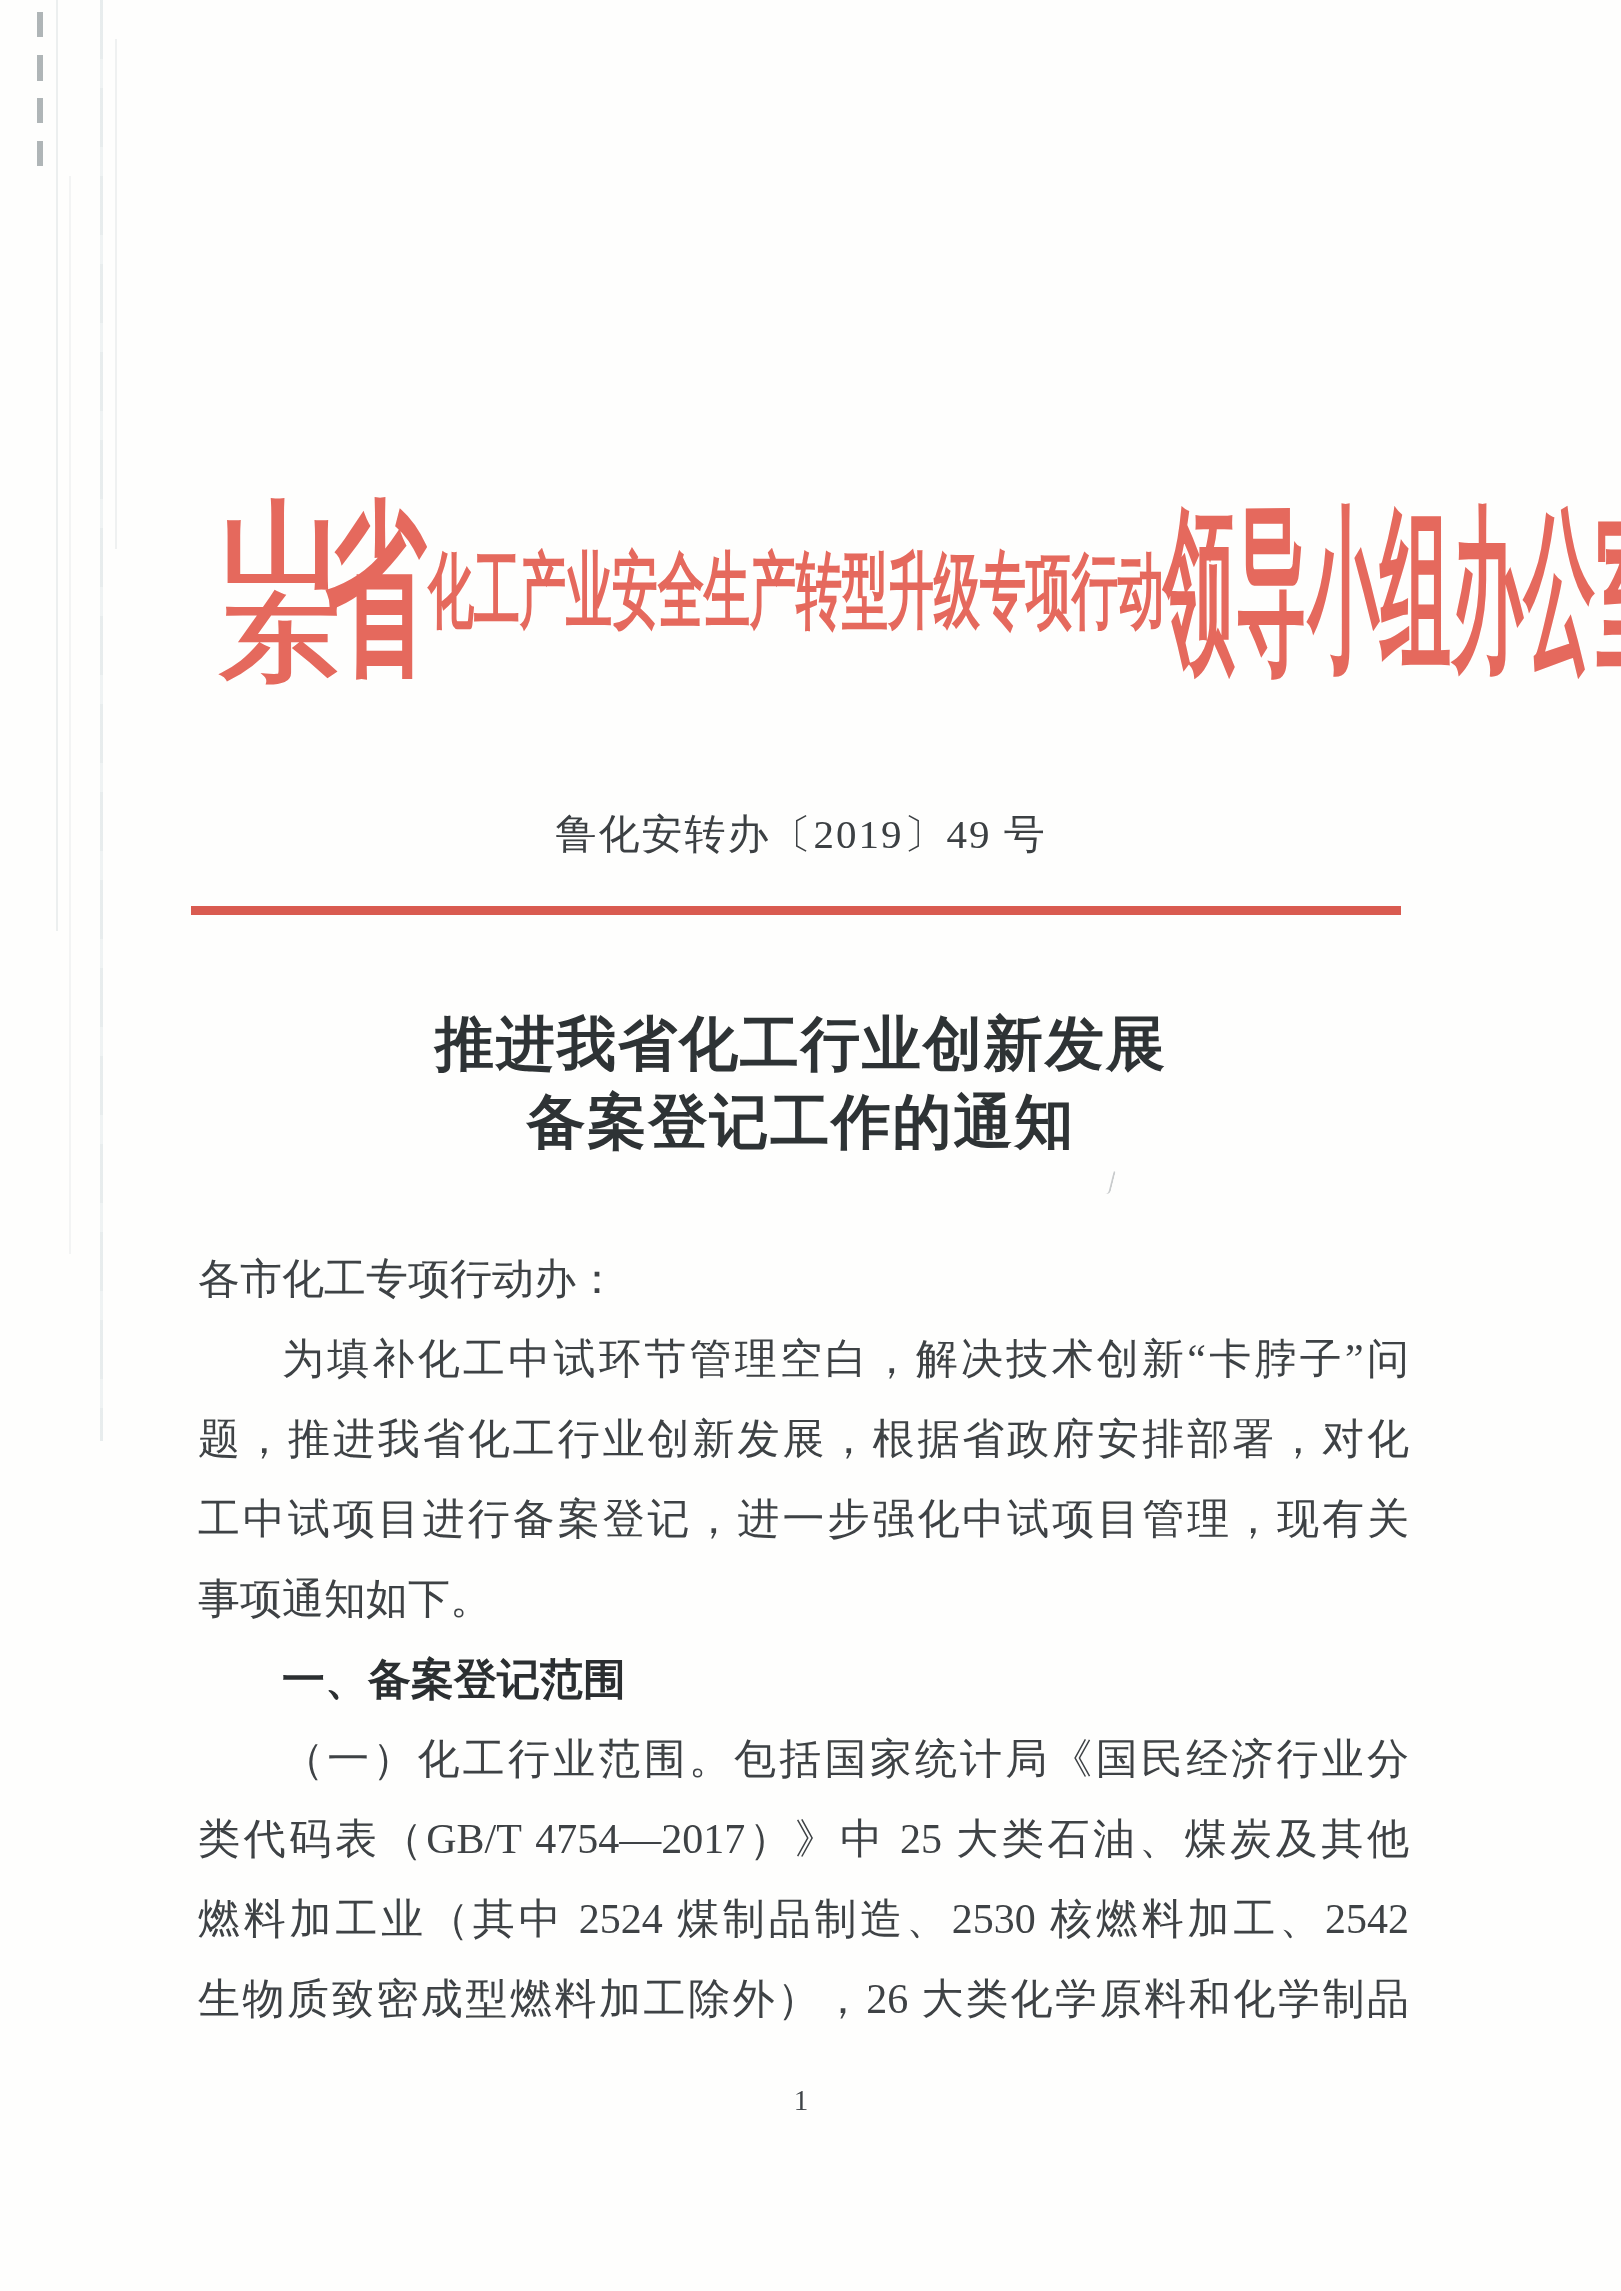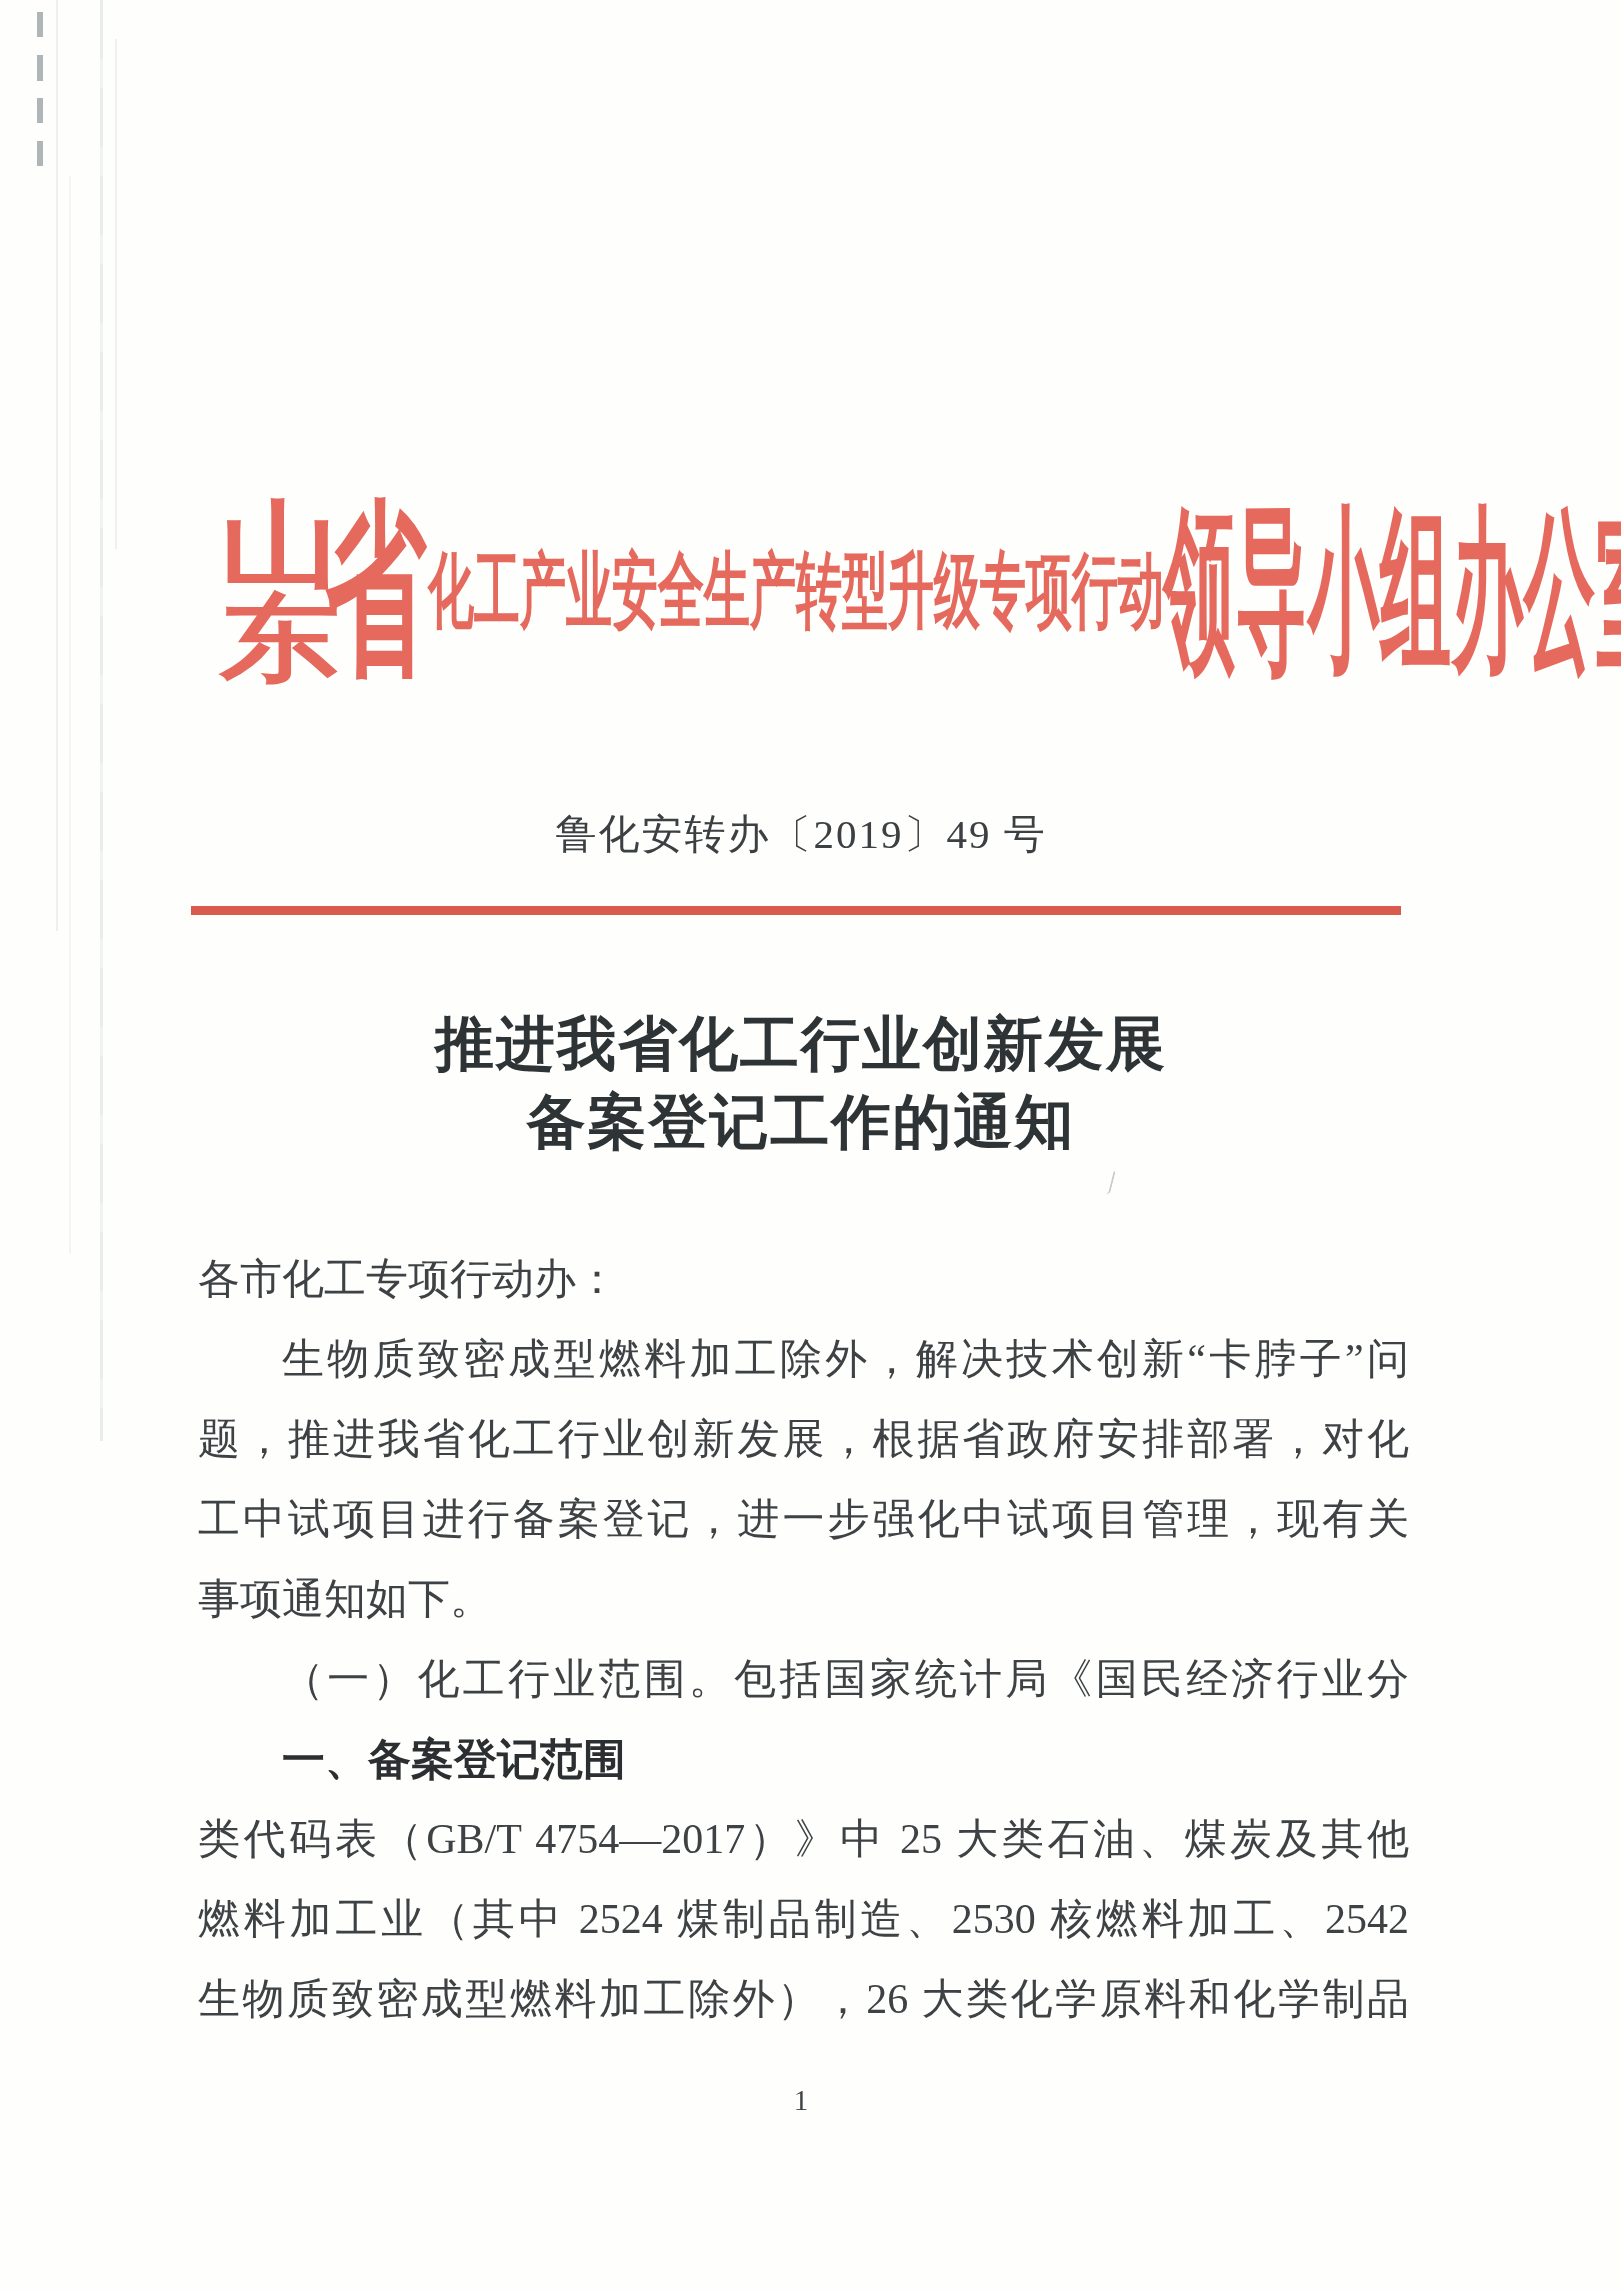--- a/index.html
+++ b/index.html
@@ -101,26 +101,26 @@
   <div class="red-rule" style="background: rgb(217, 91, 80);"></div>
 
   <div class="doc-title">
     <div>推进我省化工行业创新发展</div>
     <div>备案登记工作的通知</div>
   </div>
 
   <div class="doc-body">
 
   <div class="line">各市化工专项行动办：</div>
-      <div class="line indent justify">生物质致密成型燃料加工除外，解决技术创新“卡脖子”问</div>
+      <div class="line indent justify">为填补化工中试环节管理空白，解决技术创新“卡脖子”问</div>
       <div class="line justify">题，推进我省化工行业创新发展，根据省政府安排部署，对化</div>
       <div class="line justify">工中试项目进行备案登记，进一步强化中试项目管理，现有关</div>
       <div class="line">事项通知如下。</div>
+      <div class="line indent heading">一、备案登记范围</div>
       <div class="line indent justify">（一）化工行业范围。包括国家统计局《国民经济行业分</div>
-      <div class="line indent heading">一、备案登记范围</div>
       <div class="line justify">类代码表（GB/T 4754—2017）》中 25 大类石油、煤炭及其他</div>
       <div class="line justify">燃料加工业（其中 2524 煤制品制造、2530 核燃料加工、2542</div>
       <div class="line justify">生物质致密成型燃料加工除外），26 大类化学原料和化学制品</div>
     </div>
 
   <div class="page-number">1</div>
 
 </div>
 
 

